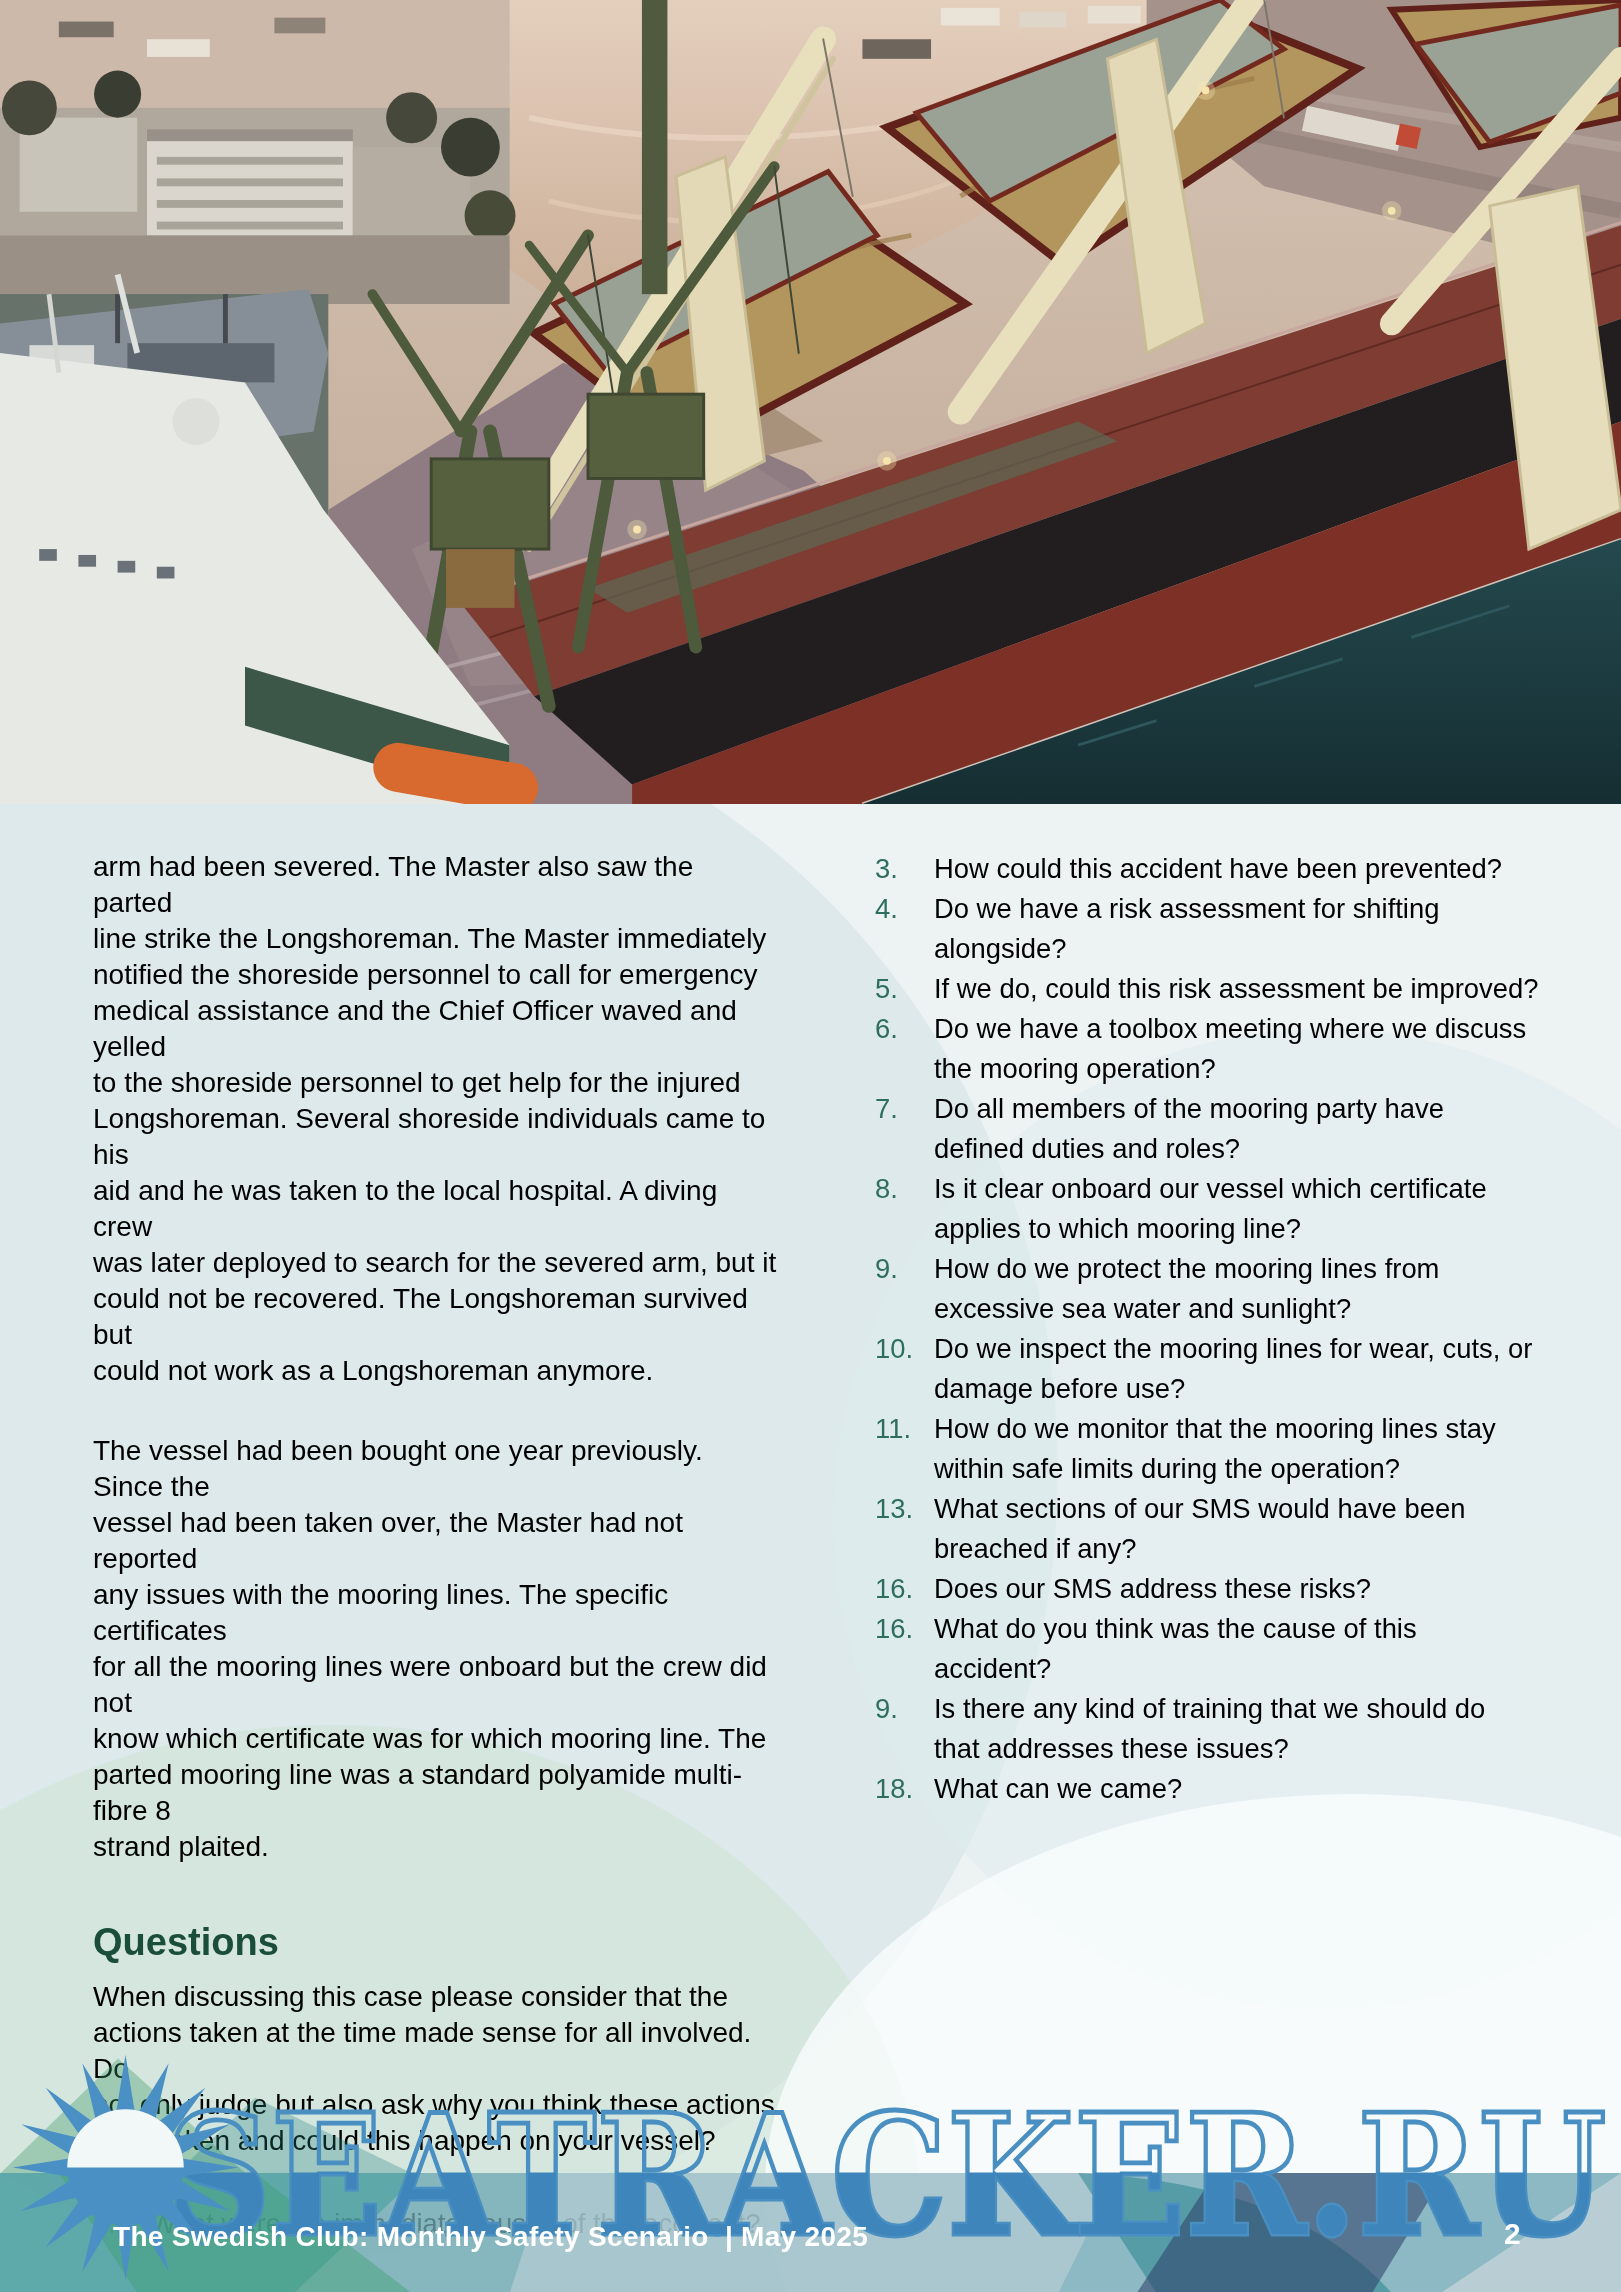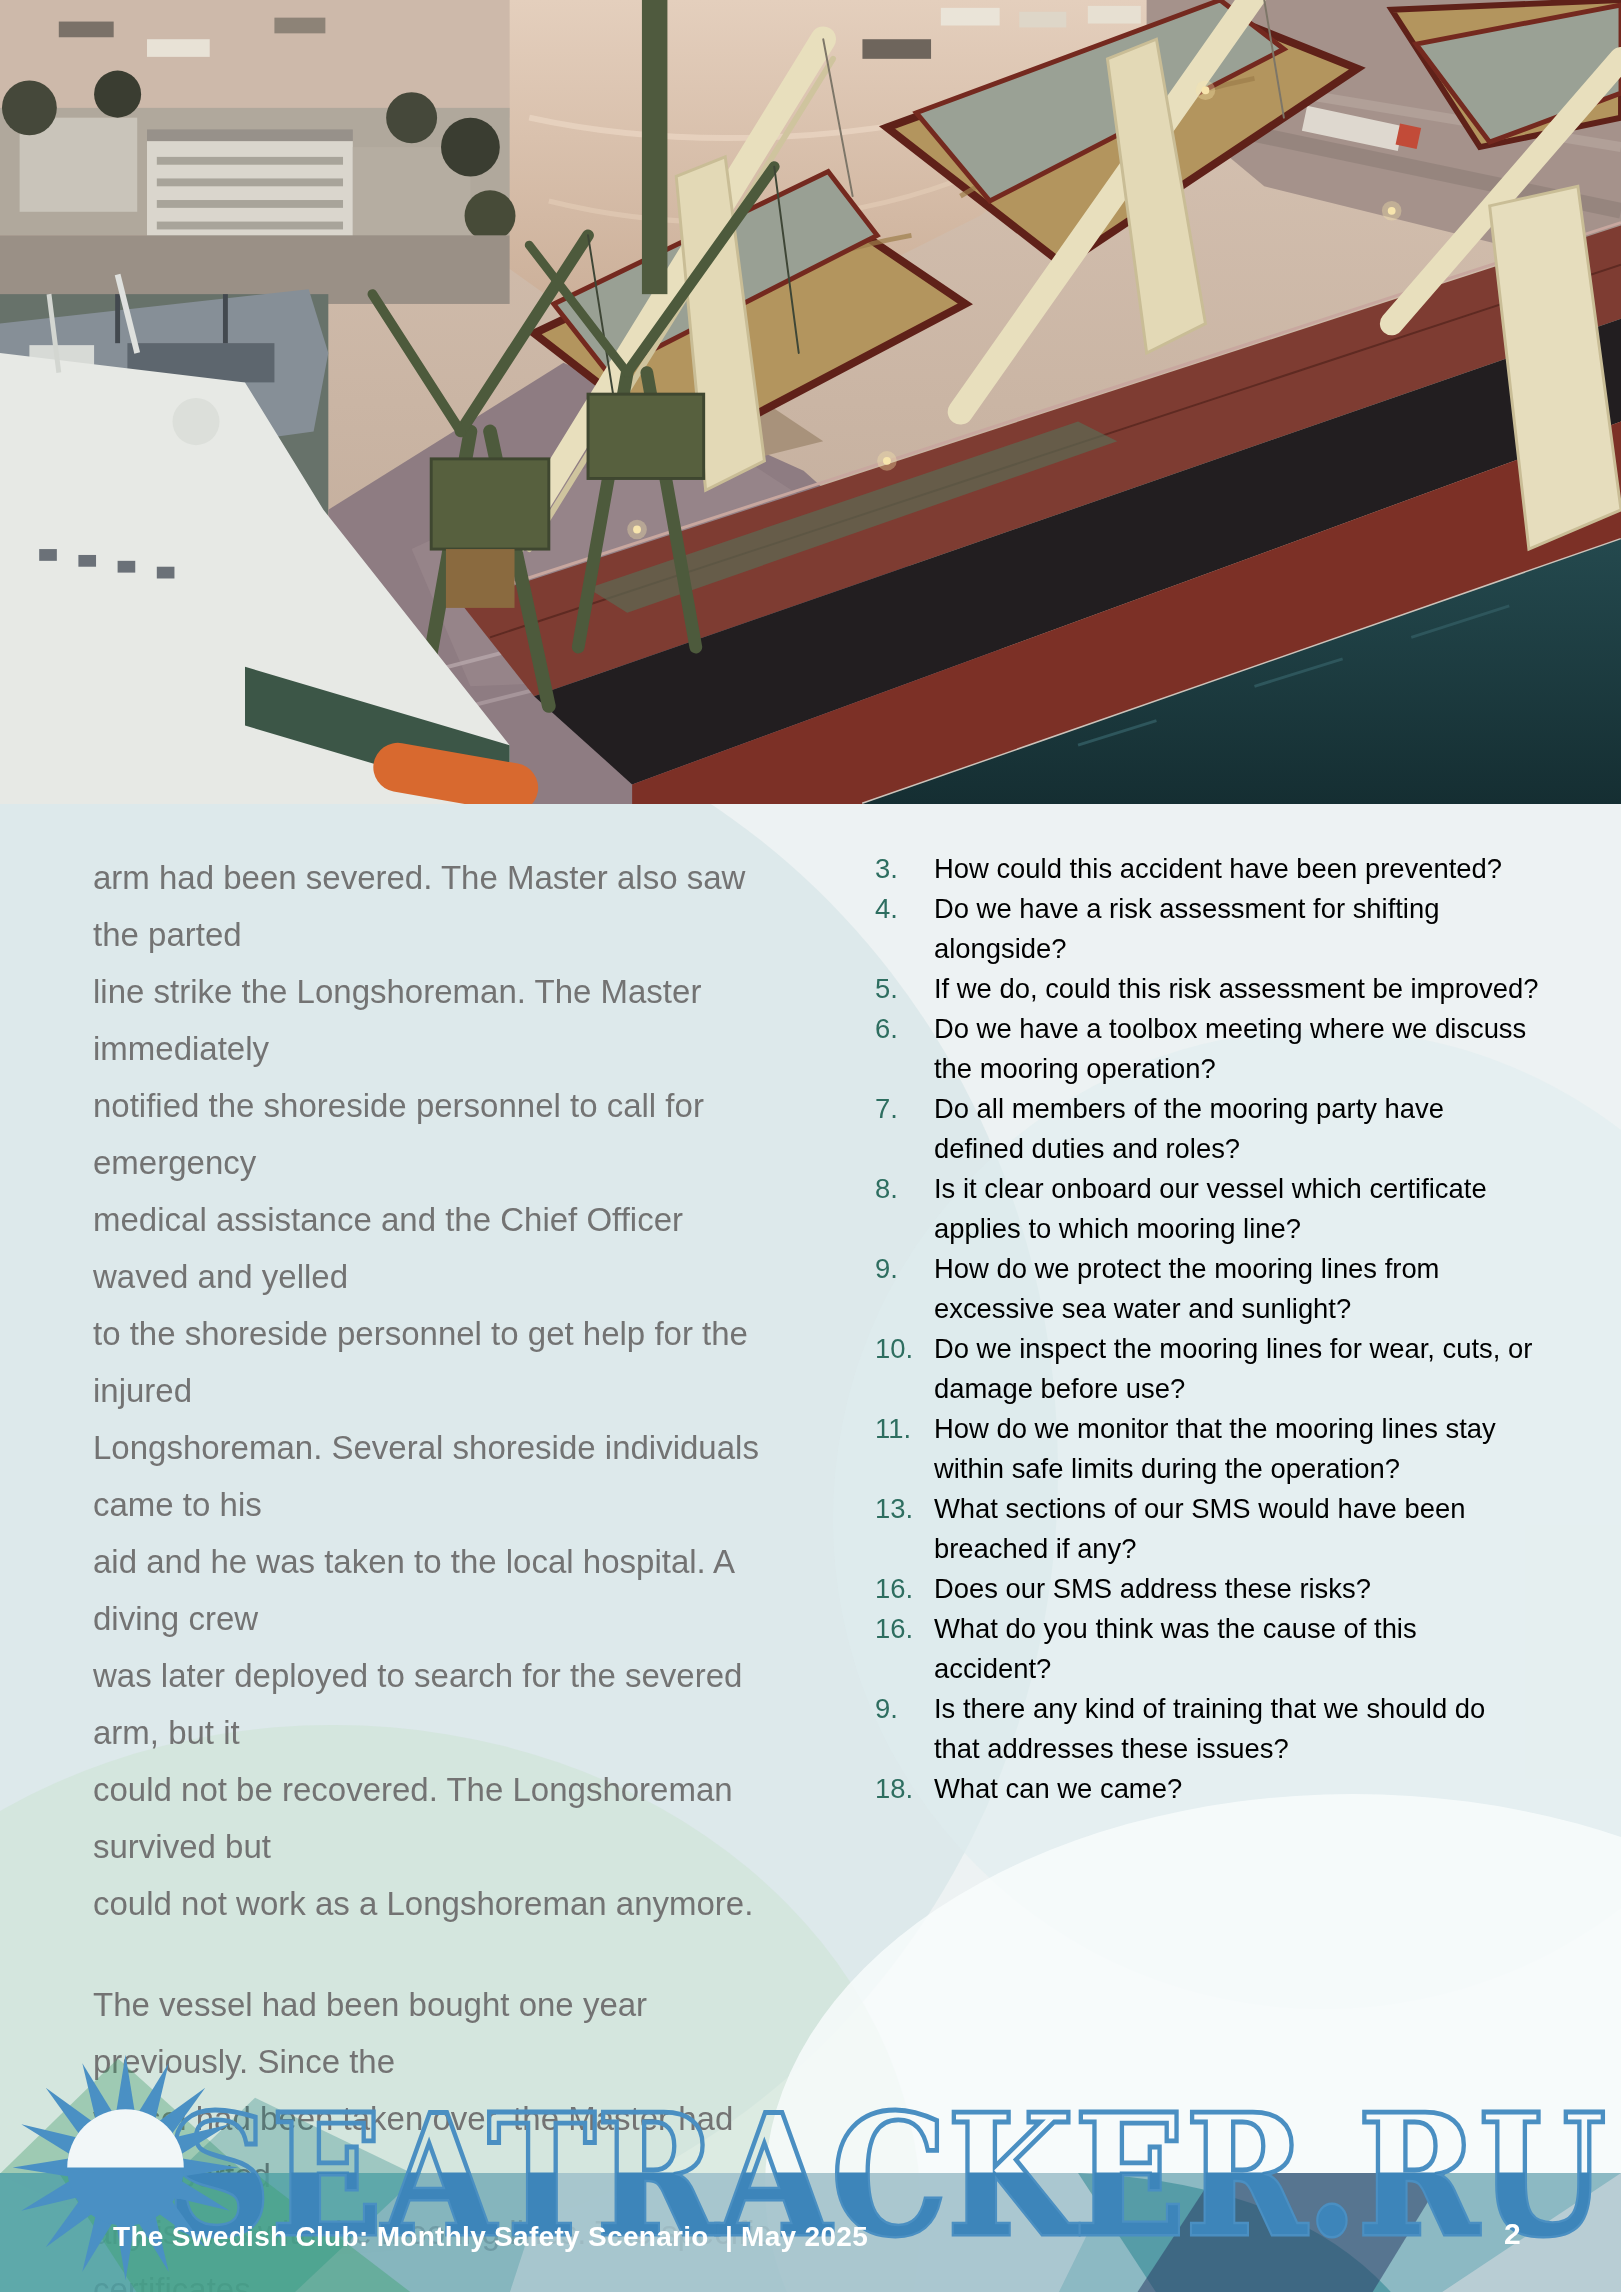--- a/index.html
+++ b/index.html
@@ -10,21 +10,21 @@
   .sw1{left:-412px;top:686px;width:1470px;height:1568px;background:rgba(198,219,223,0.40);}
   .sw4{left:833px;top:1029px;width:980px;height:980px;background:rgba(222,236,238,0.55);}
   .sw2{left:-255px;top:1725px;width:1176px;height:980px;background:rgba(203,228,209,0.50);}
   .sw3{left:765px;top:1794px;width:1176px;height:784px;background:rgba(249,252,252,0.80);}
   
   .hero{position:absolute;left:0;top:0;width:1621px;height:804px;display:block;z-index:5;}
   
   .col{position:absolute;z-index:10;color:#3a4249;}
   .col-left{left:93px;top:849px;width:686px;}
   .col-right{left:875px;top:849px;width:701px;}
-  .prose{font-size:33px;line-height:57px;margin:0 0 44px 0;white-space:pre-line;color:#737373;}
+  .prose{font-size:28px;line-height:36px;margin:0 0 44px 0;white-space:pre-line;color:#000000;}
   .questions-h{font-size:38px;line-height:45px;font-weight:bold;color:#1b4e3a;margin:55px 0 13.7px 0;}
   .intro{margin-bottom:0;}
   ol.qlist{list-style:none;margin:0;padding:0;}
   .col-left ol.qlist{margin-top:45px;}
   li.q{display:grid;grid-template-columns:59px 1fr;font-size:27.4px;line-height:40px;}
   .col-left li.q{grid-template-columns:57px 1fr;}
   .qn{color:#2e6e60;}
   .qt{white-space:pre-line;color:#000000;}
   
   .band{position:absolute;left:0;top:2173px;width:1621px;height:120px;z-index:30;overflow:hidden;}

